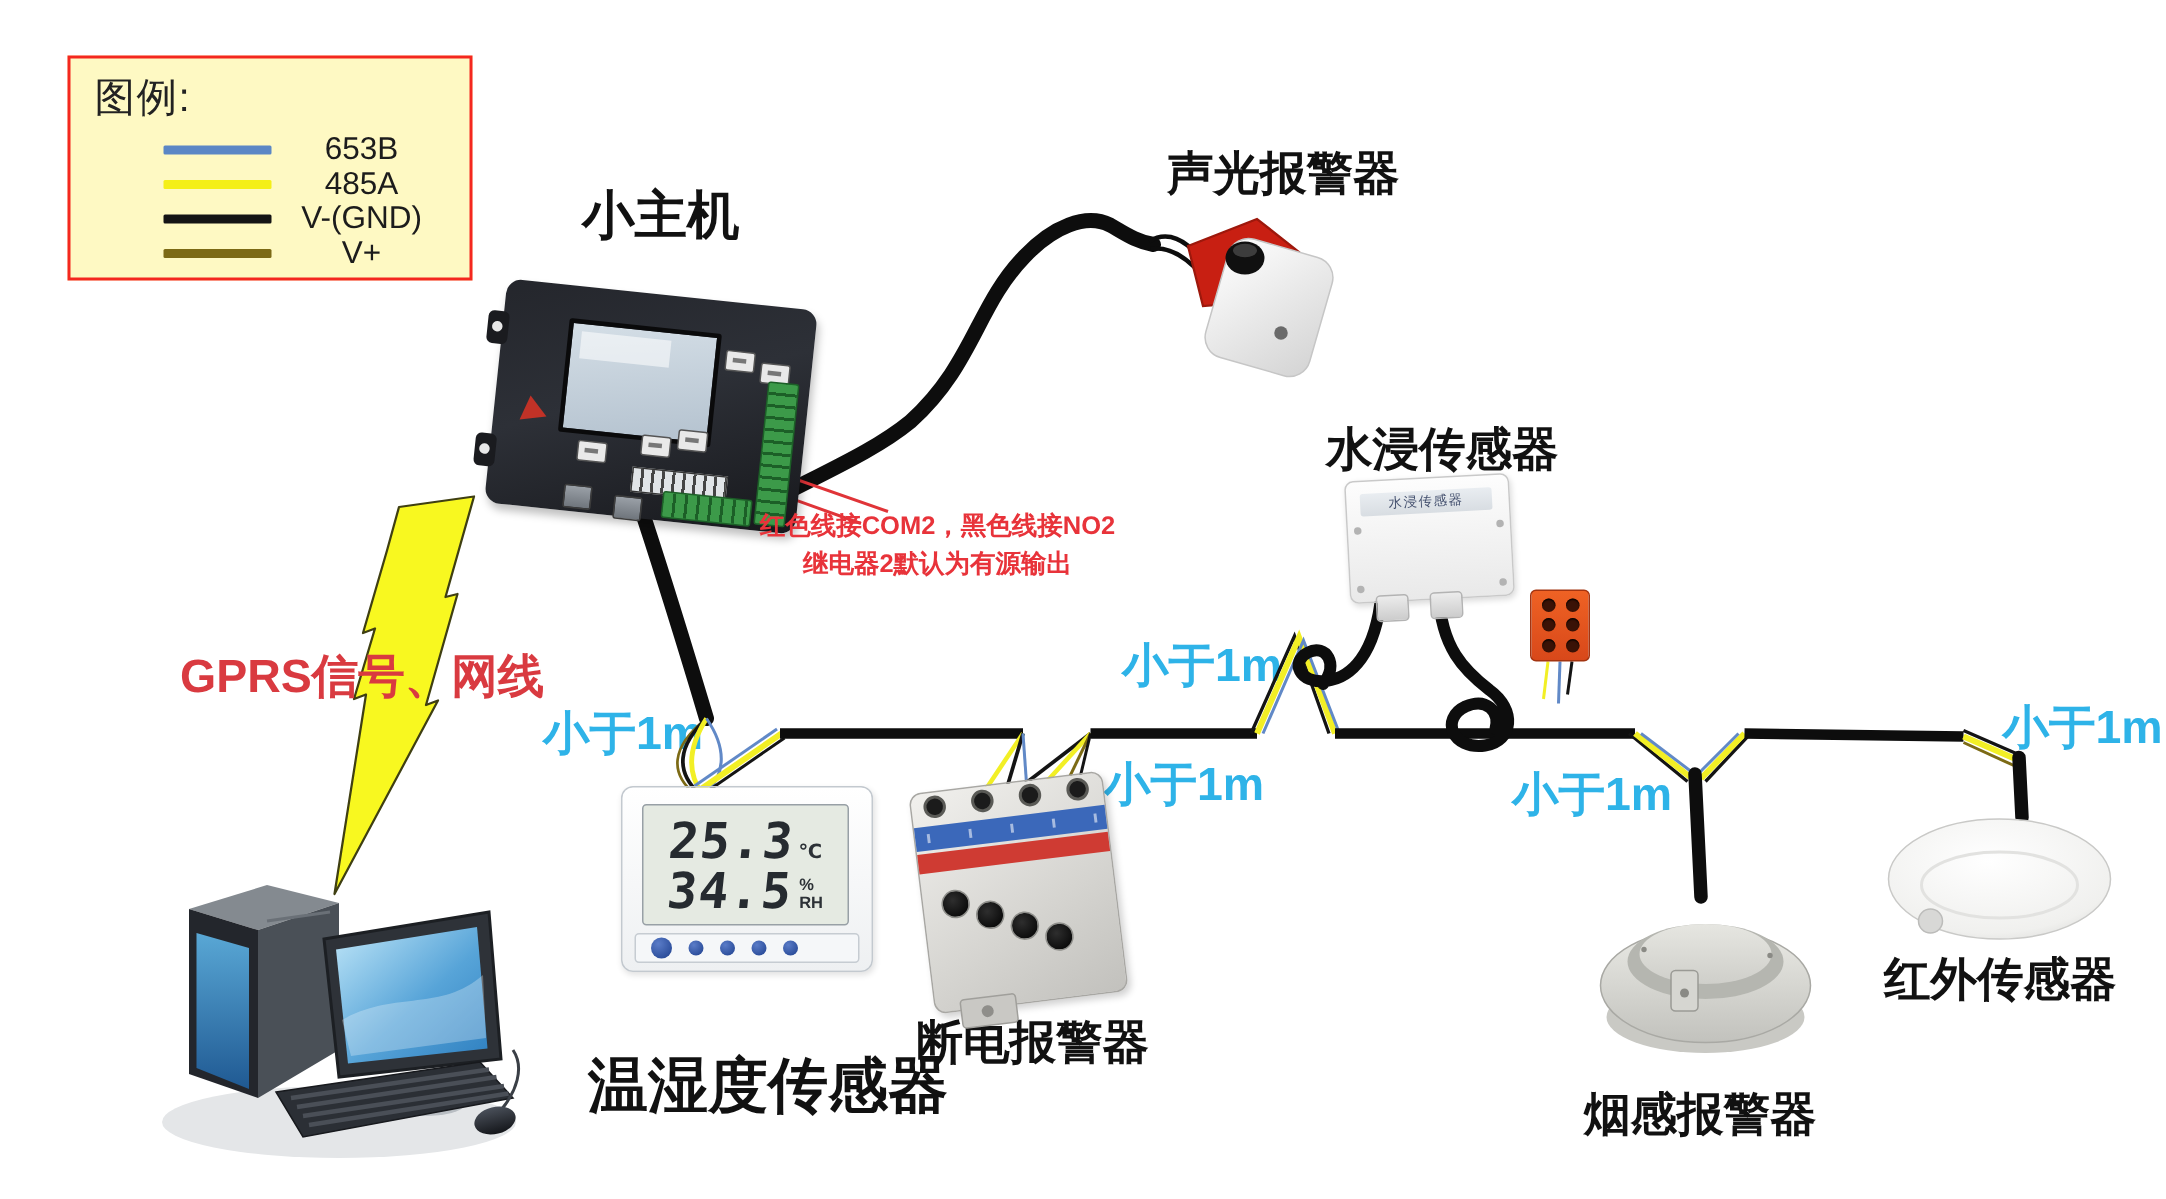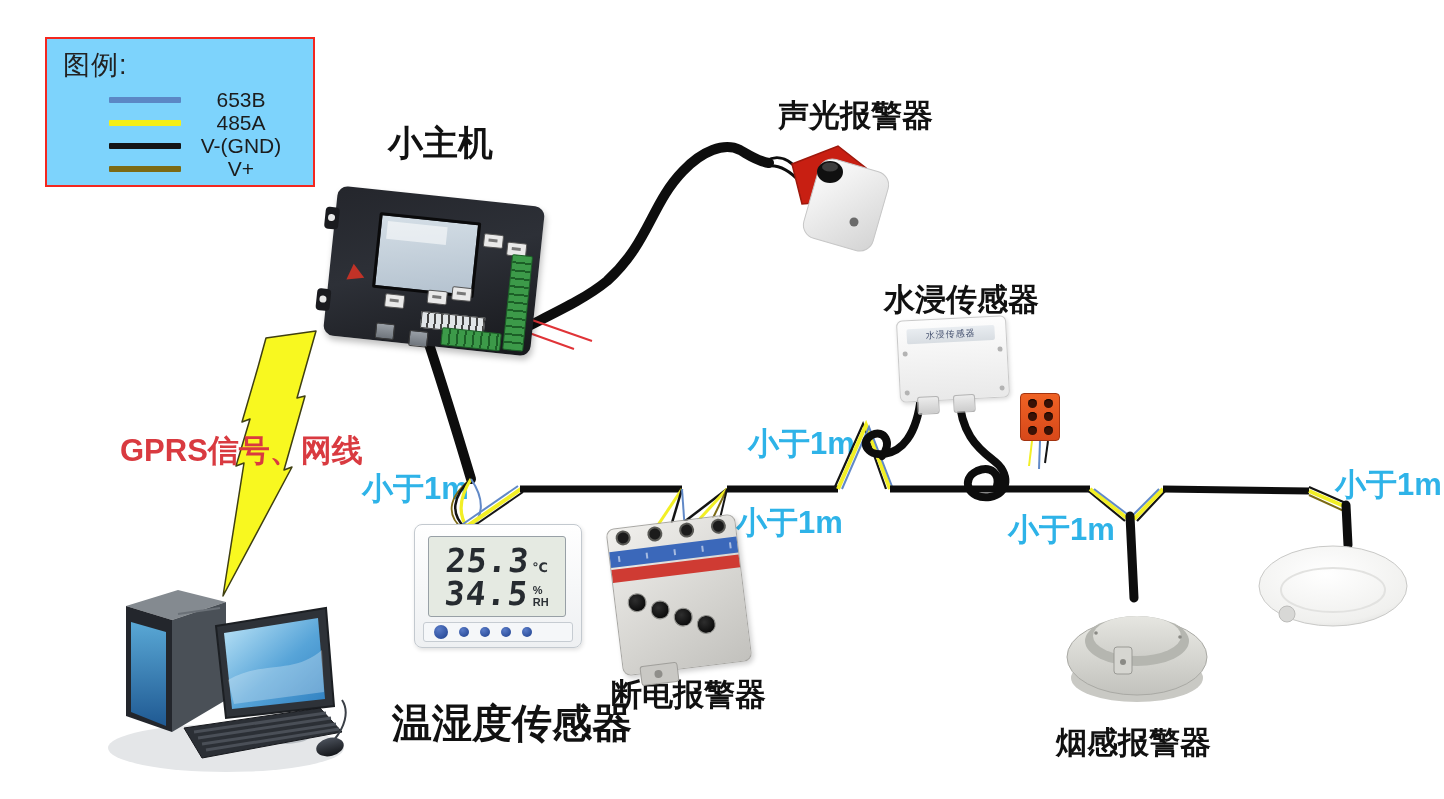--- a/index.html
+++ b/index.html
@@ -1,21 +1,21 @@
 <!DOCTYPE html>
 <html><head>
 <meta charset="utf-8">
 <style>
   html,body{margin:0;padding:0;background:#fff;}
   .stage{position:relative;width:1444px;height:799px;background:#fff;overflow:hidden;
          font-family:"Liberation Sans","DejaVu Sans",sans-serif;}
   .abs{position:absolute;}
 
   
-  .legend{left:45px;top:37px;width:266px;height:146px;border:2px solid #f4271f;background:#7dd3fc;text-decoration:underline;}
+  .legend{left:45px;top:37px;width:266px;height:146px;border:2px solid #f4271f;background:#fef9c3;text-decoration:underline;}
   .legend-title{position:absolute;left:16px;top:8px;font-size:27px;color:#222;letter-spacing:1px;}
   .legend-rows{position:absolute;left:62px;top:49px;width:196px;}
   .legend-row{display:flex;align-items:center;height:23px;}
   .swatch{width:72px;height:6px;border-radius:1px;flex:0 0 auto;}
   .legend-label{width:120px;text-align:center;font-size:21px;color:#1c1c1c;}
 
   
   .dev-label{font-weight:600;color:#111;white-space:nowrap;}
   .dist{font-weight:700;font-size:31px;white-space:nowrap;}
   .gprs{font-weight:700;font-size:31px;white-space:nowrap;z-index:6;text-align:center;}
@@ -370,23 +370,28 @@
       <ellipse cx="232" cy="167" rx="14" ry="9" fill="url(#pcmouse)" transform="rotate(-14 232 167)"></ellipse>
     </g>
   </svg>
 
   <div class="abs dev-label" style="left:778px;top:95px;font-size:31px;">声光报警器</div>
   <div class="abs dev-label" style="left:388px;top:120px;font-size:35px;">小主机</div>
   <div class="abs dev-label" style="left:884px;top:279px;font-size:31px;">水浸传感器</div>
   <div class="abs dev-label" style="left:392px;top:696px;font-size:40px;">温湿度传感器</div>
   <div class="abs dev-label" style="left:1056px;top:722px;font-size:31px;">烟感报警器</div>
   <div class="abs dev-label" style="left:611px;top:674px;font-size:31px;">断电报警器</div>
+  <div class="abs dev-label" style="left:1256px;top:632px;font-size:31px;">红外传感器</div>
 
   <div class="abs gprs" style="left: 120px; top: 430px; color: rgb(217, 58, 64);">GPRS信号、网线</div>
 
+  <div class="abs relay-note" style="left: 497px; top: 339px; color: rgb(232, 51, 58);">
+    <div>红色线接COM2，黑色线接NO2</div>
+    <div>继电器2默认为有源输出</div>
+  </div>
 
   <div class="abs dist" style="left: 362px; top: 468px; color: rgb(46, 179, 232);">小于1m</div>
   <div class="abs dist" style="left: 748px; top: 423px; color: rgb(46, 179, 232);">小于1m</div>
   <div class="abs dist" style="left: 736px; top: 502px; color: rgb(46, 179, 232);">小于1m</div>
   <div class="abs dist" style="left: 1008px; top: 509px; color: rgb(46, 179, 232);">小于1m</div>
   <div class="abs dist" style="left: 1335px; top: 464px; color: rgb(46, 179, 232);">小于1m</div>
 
 </div>
 
 </body></html>

